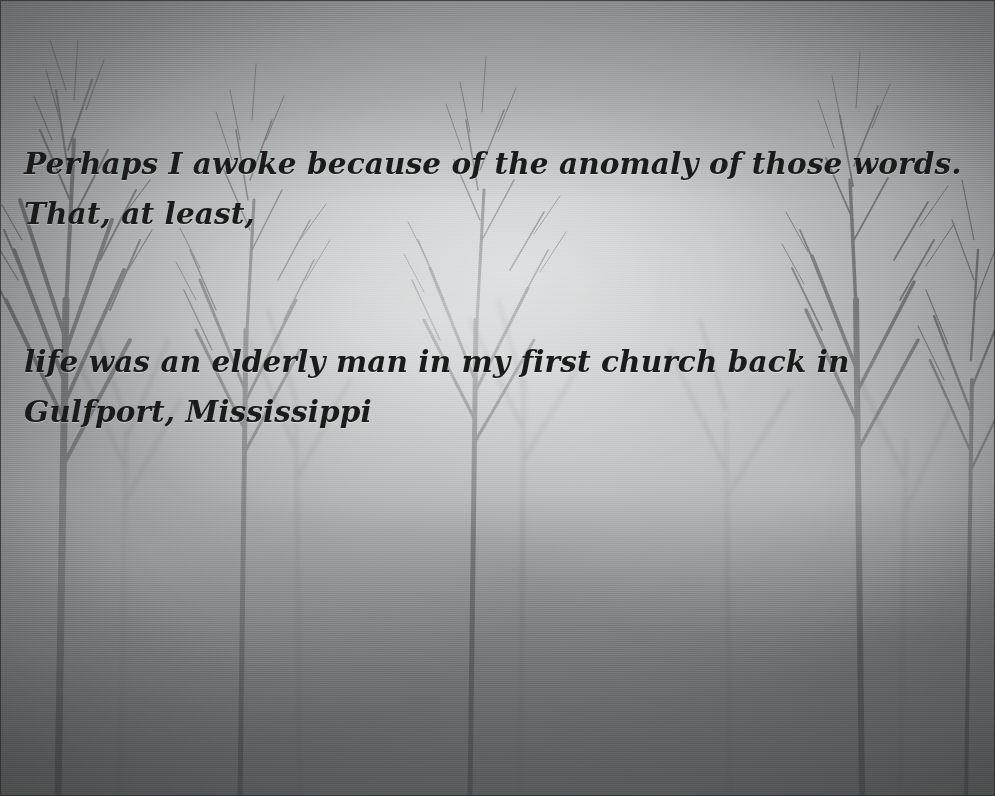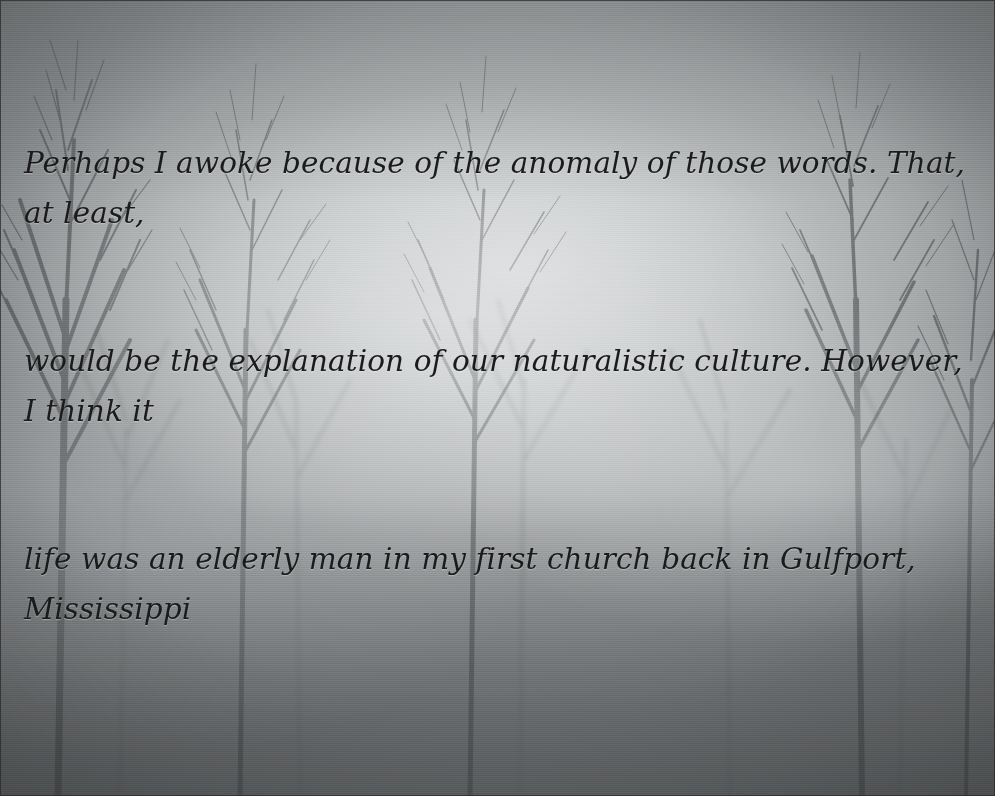--- a/index.html
+++ b/index.html
@@ -73,20 +73,21 @@
     font-style: italic;
     font-size: 29.5px;
     line-height: 49.5px;
     color: #1b1b1b;
     letter-spacing: 0.1px;
     text-shadow: 0 1px 1px rgba(255,255,255,0.35);
     white-space: pre-wrap;
   }
   #text-block p {
     margin: 0;
+    font-weight: bold;
   }
 </style>
 </head>
 <body>
 
 <div id="page">
 
   <div class="bg-base"></div>
 
   <svg class="trees far" viewBox="0 0 995 796" preserveAspectRatio="none">
@@ -165,21 +166,20 @@
       </g>
     </g>
   </svg>
 
   <div class="fog"></div>
   <div class="bg-vignette"></div>
   <div class="grain"></div>
 
   <div id="text-block">
     <p>Perhaps I awoke because of the anomaly of those words. That, at least,</p>
-    <p>would be the explanation of our naturalistic culture. However, I think it</p>
     <p>life was an elderly man in my first church back in Gulfport, Mississippi</p>
     
     
     
     
     
     
     
     
     

